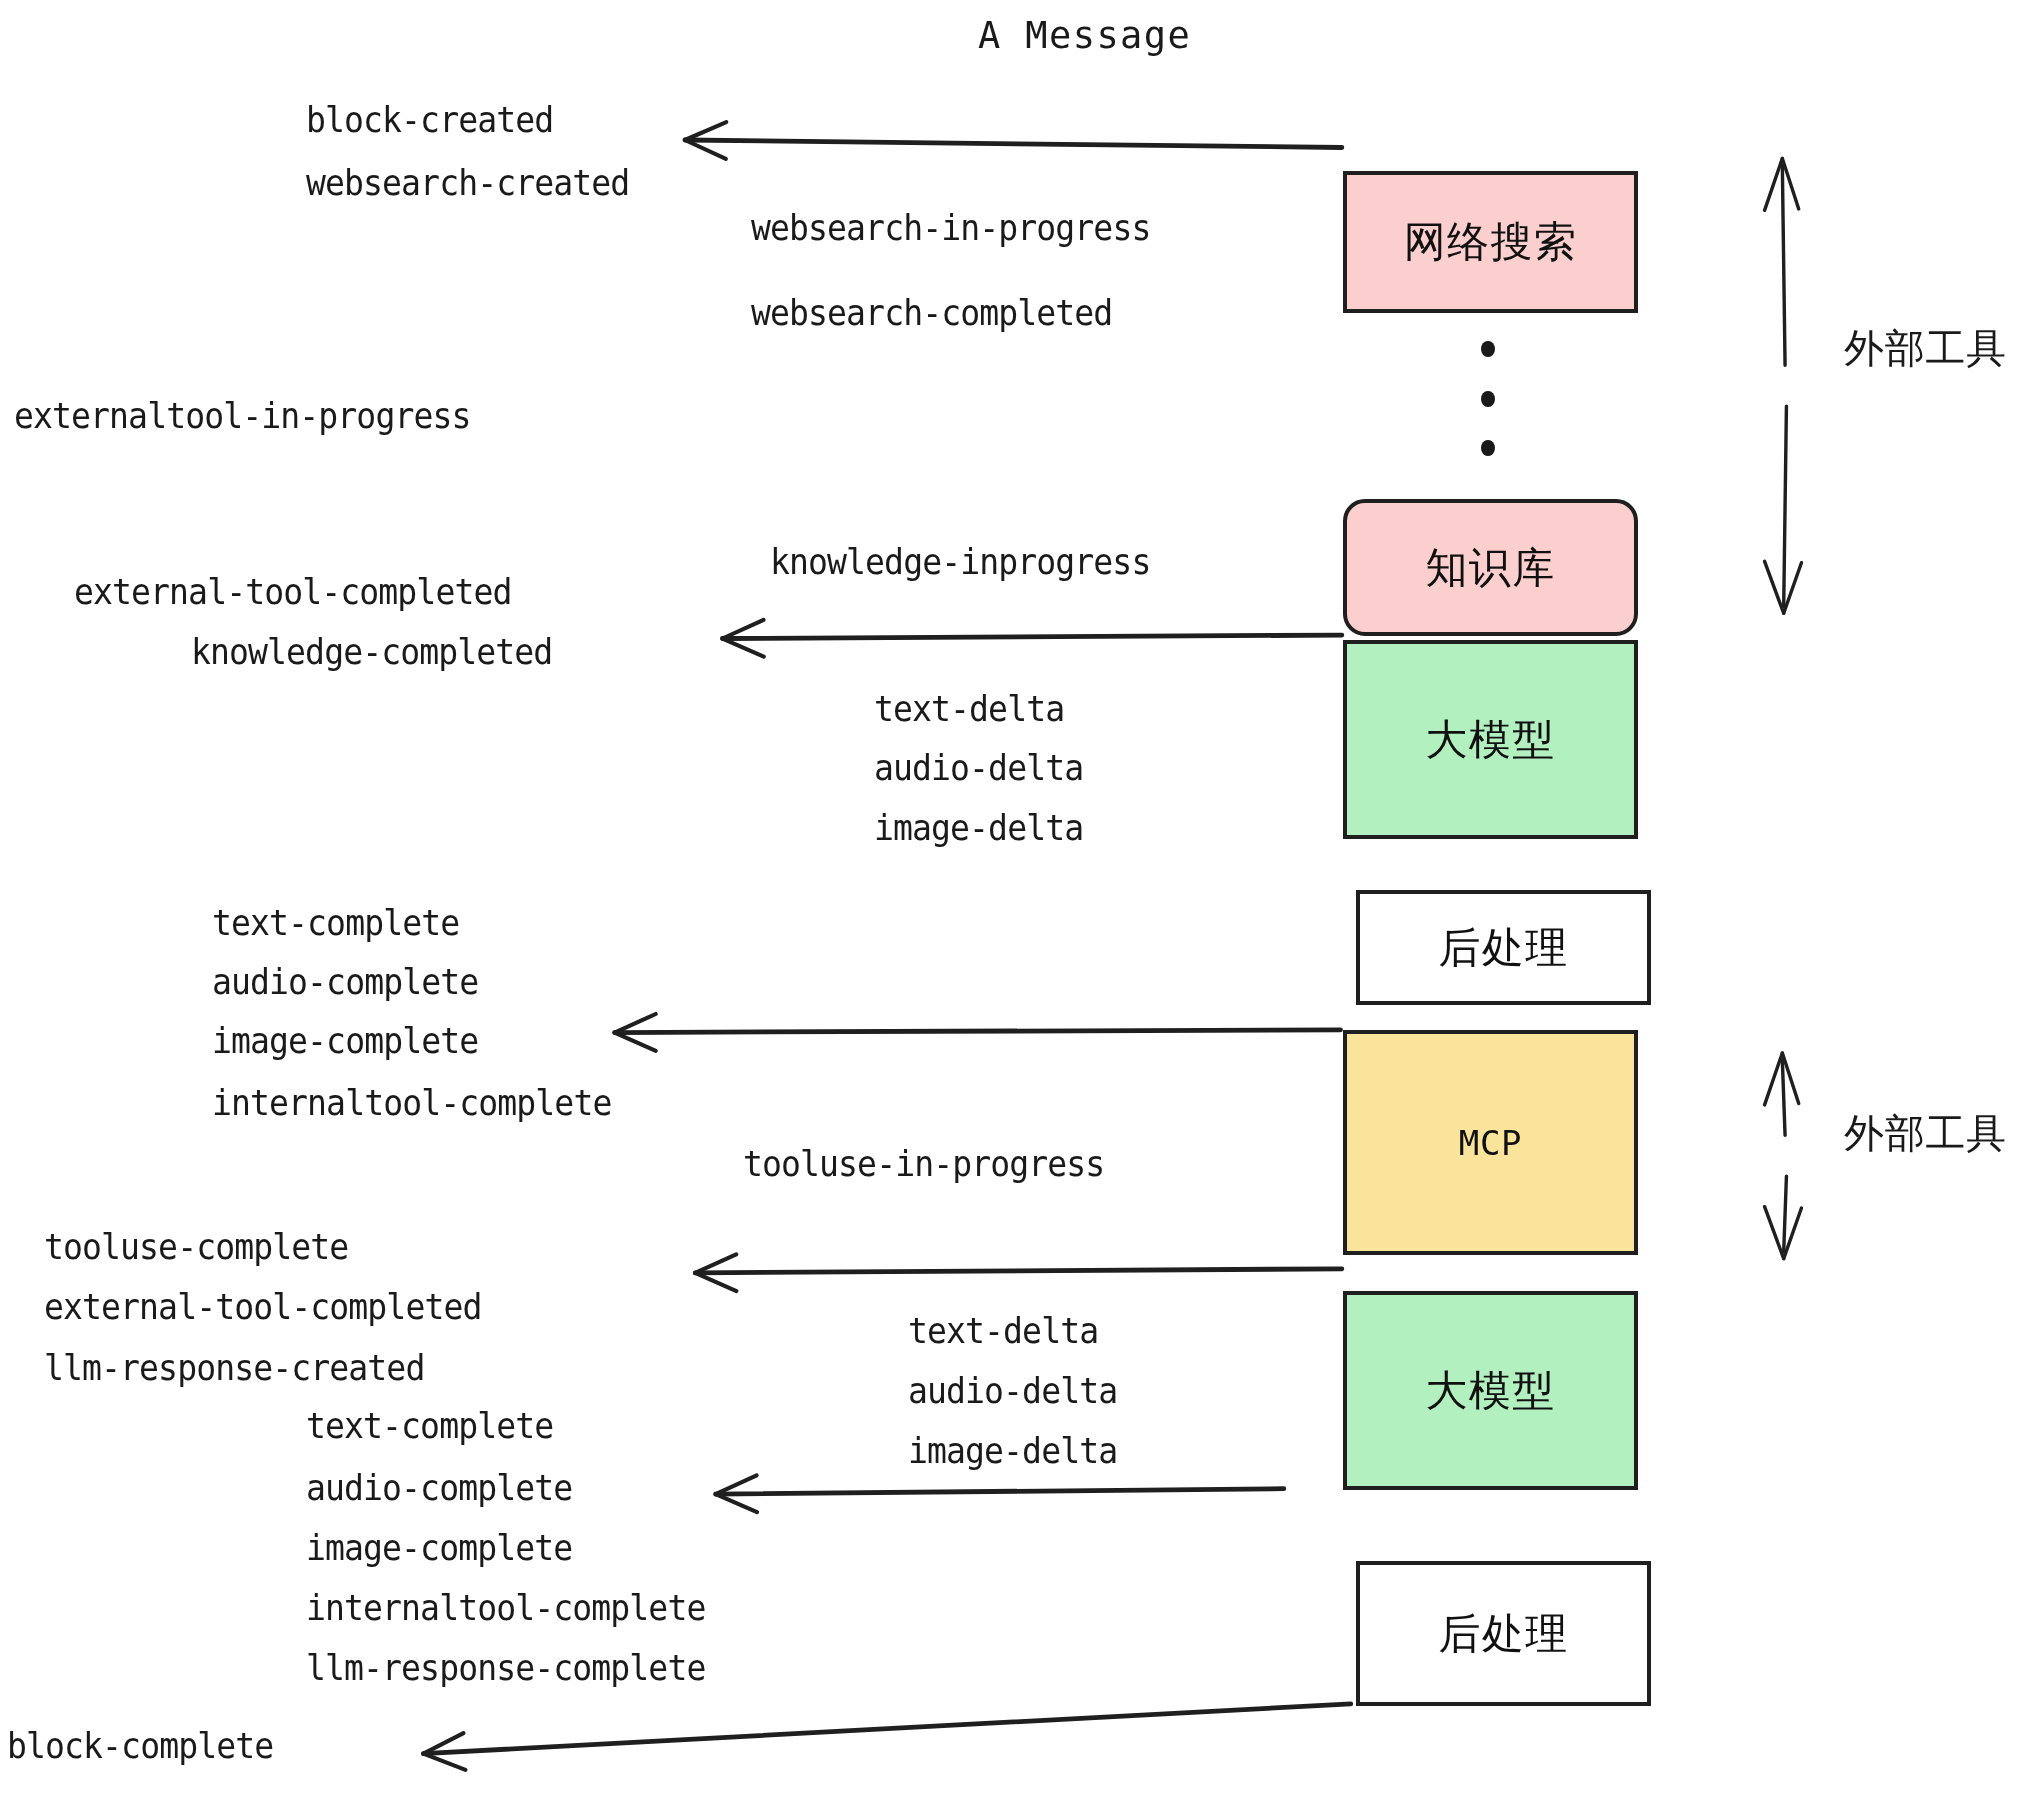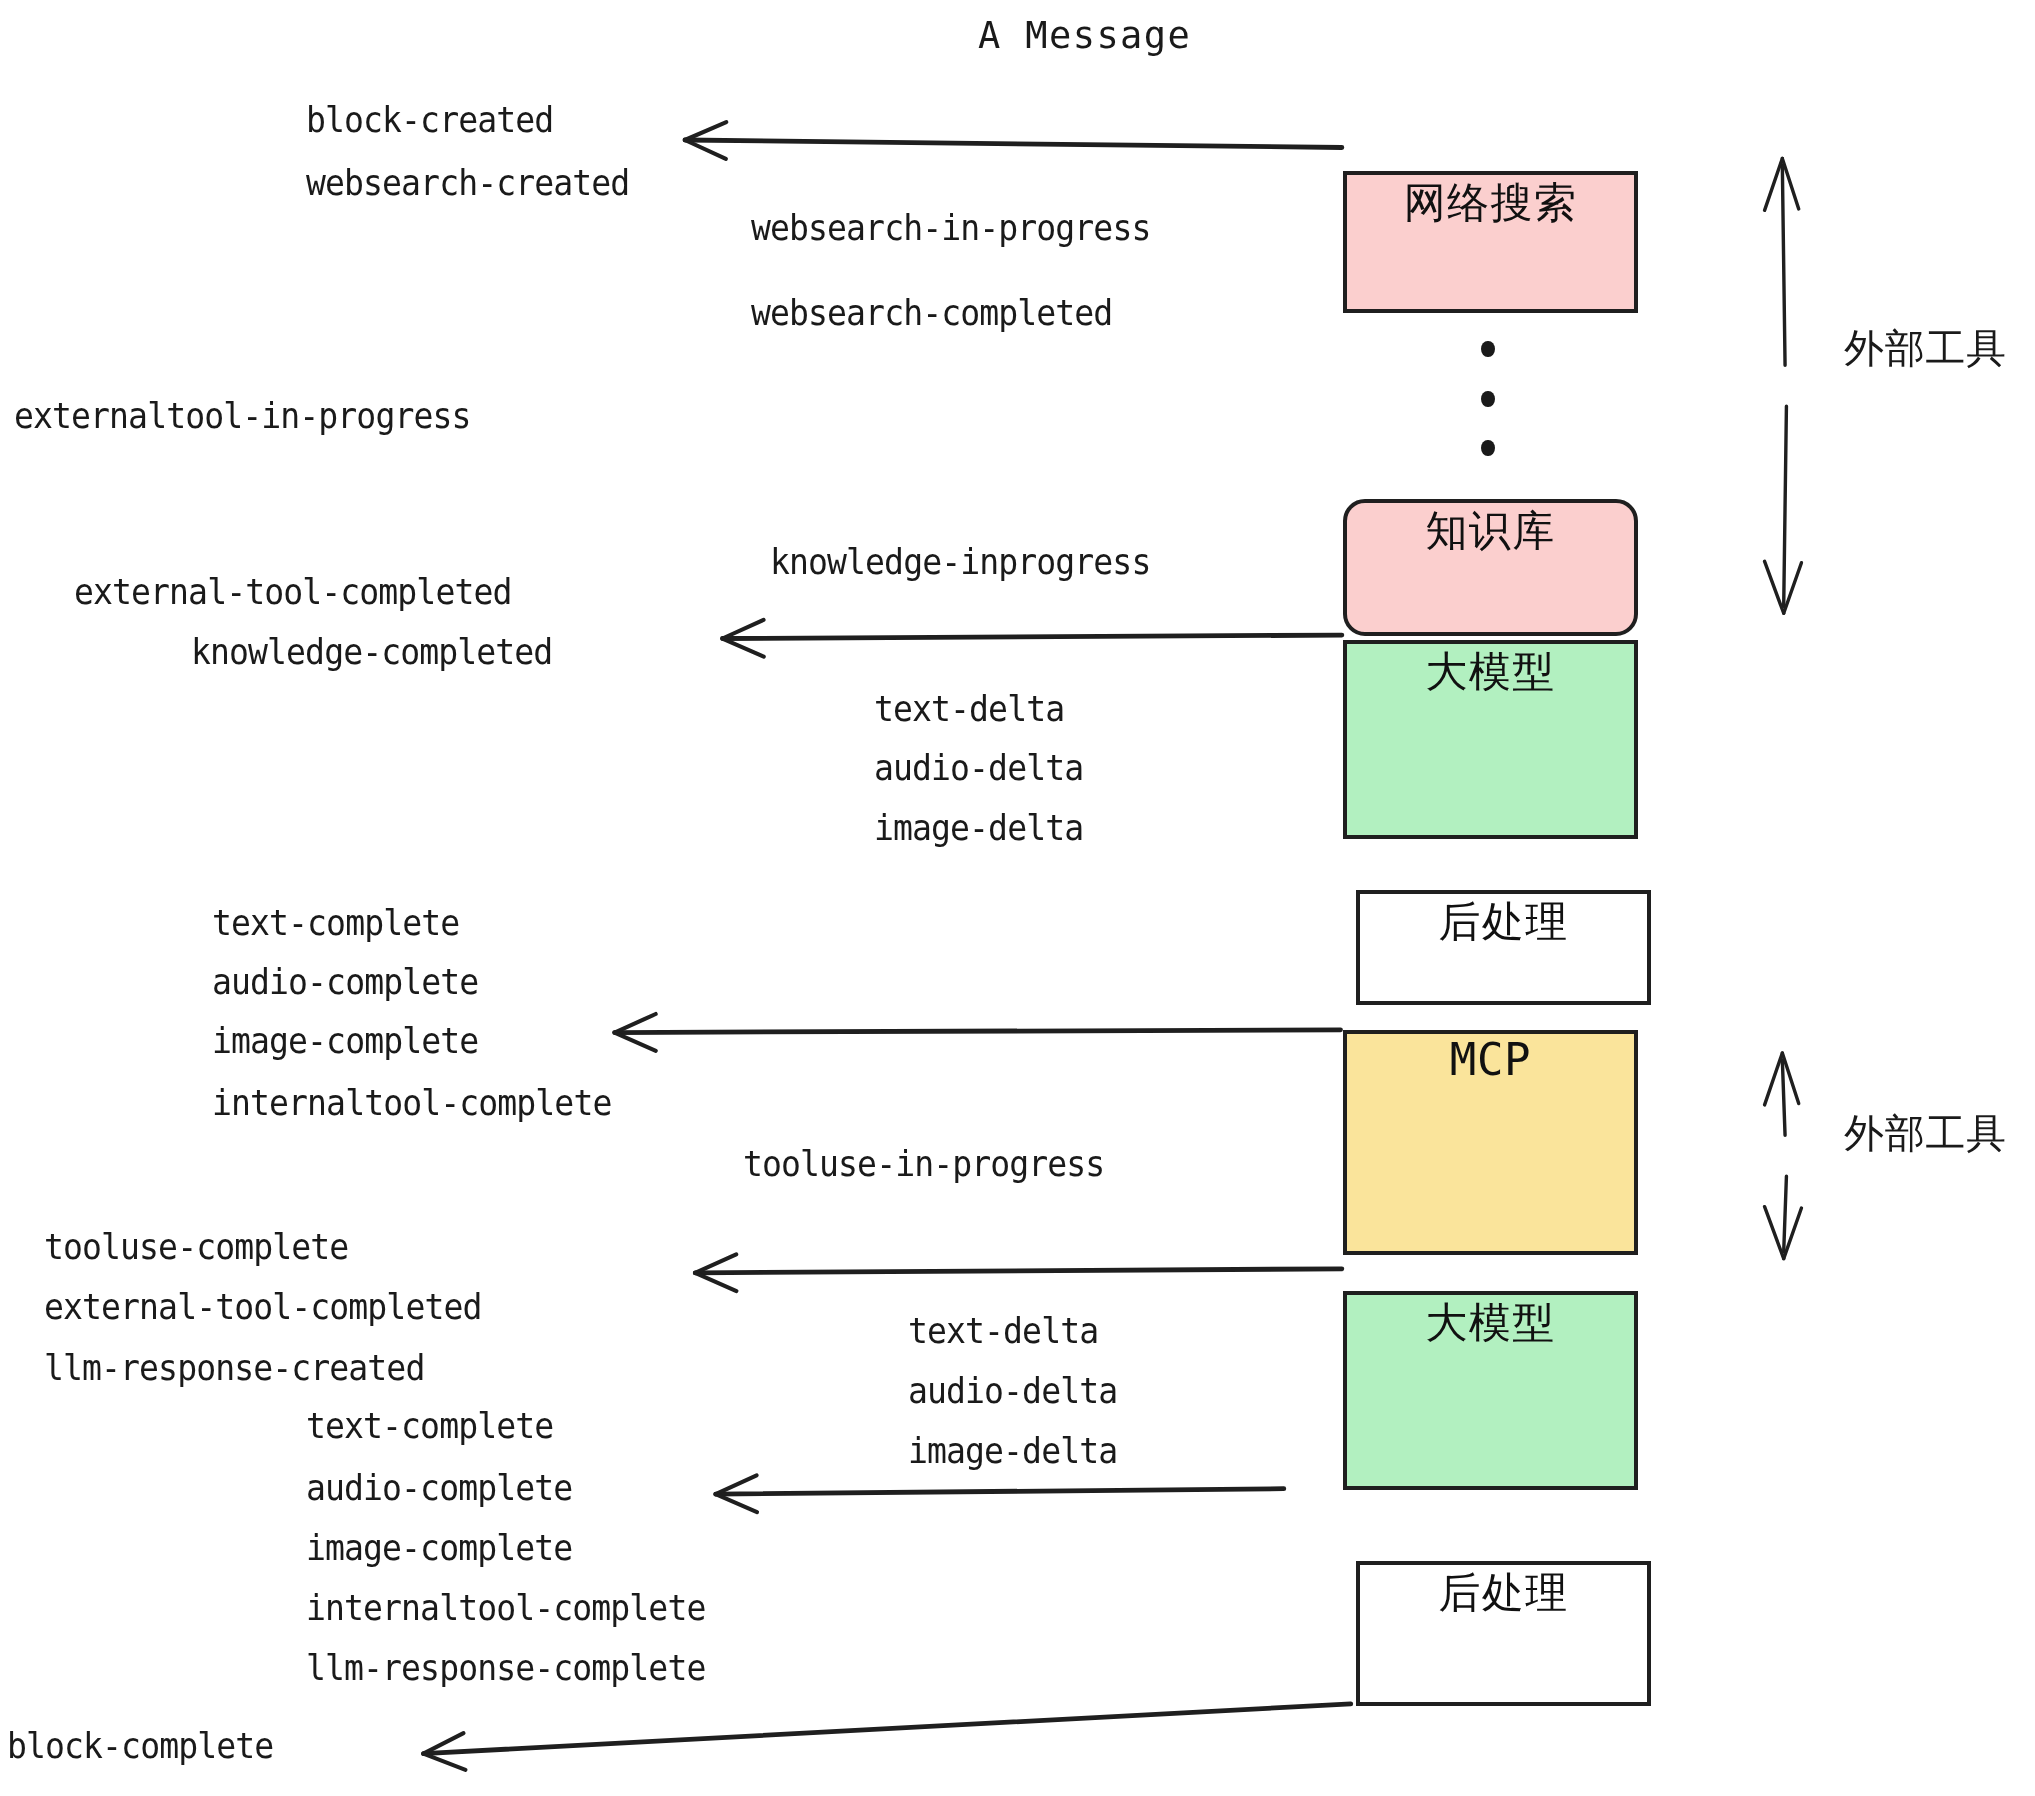--- a/index.html
+++ b/index.html
@@ -35,30 +35,30 @@
     font-size: 37px;
     letter-spacing: 1.4px;
     white-space: nowrap;
   }
   
   .node {
     position: absolute;
     box-sizing: border-box;
     border: 4.1px solid #1f1f1f;
     display: flex;
-    align-items: flex-start;
+    align-items: center;
     justify-content: center;
     color: #111111;
     font-family: "Liberation Sans", "DejaVu Sans", sans-serif;
     font-size: 42px;
     letter-spacing: 1.4px;
   }
   .node.mcp-node {
     font-family: "DejaVu Sans Mono", "Liberation Mono", monospace;
-    font-size: 44px;
+    font-size: 34px;
     letter-spacing: 0.7px;
   }
   
   .dot {
     position: absolute;
     width: 13.7px;
     height: 16.4px;
     background: #1a1a1a;
     border-radius: 50%;
   }

